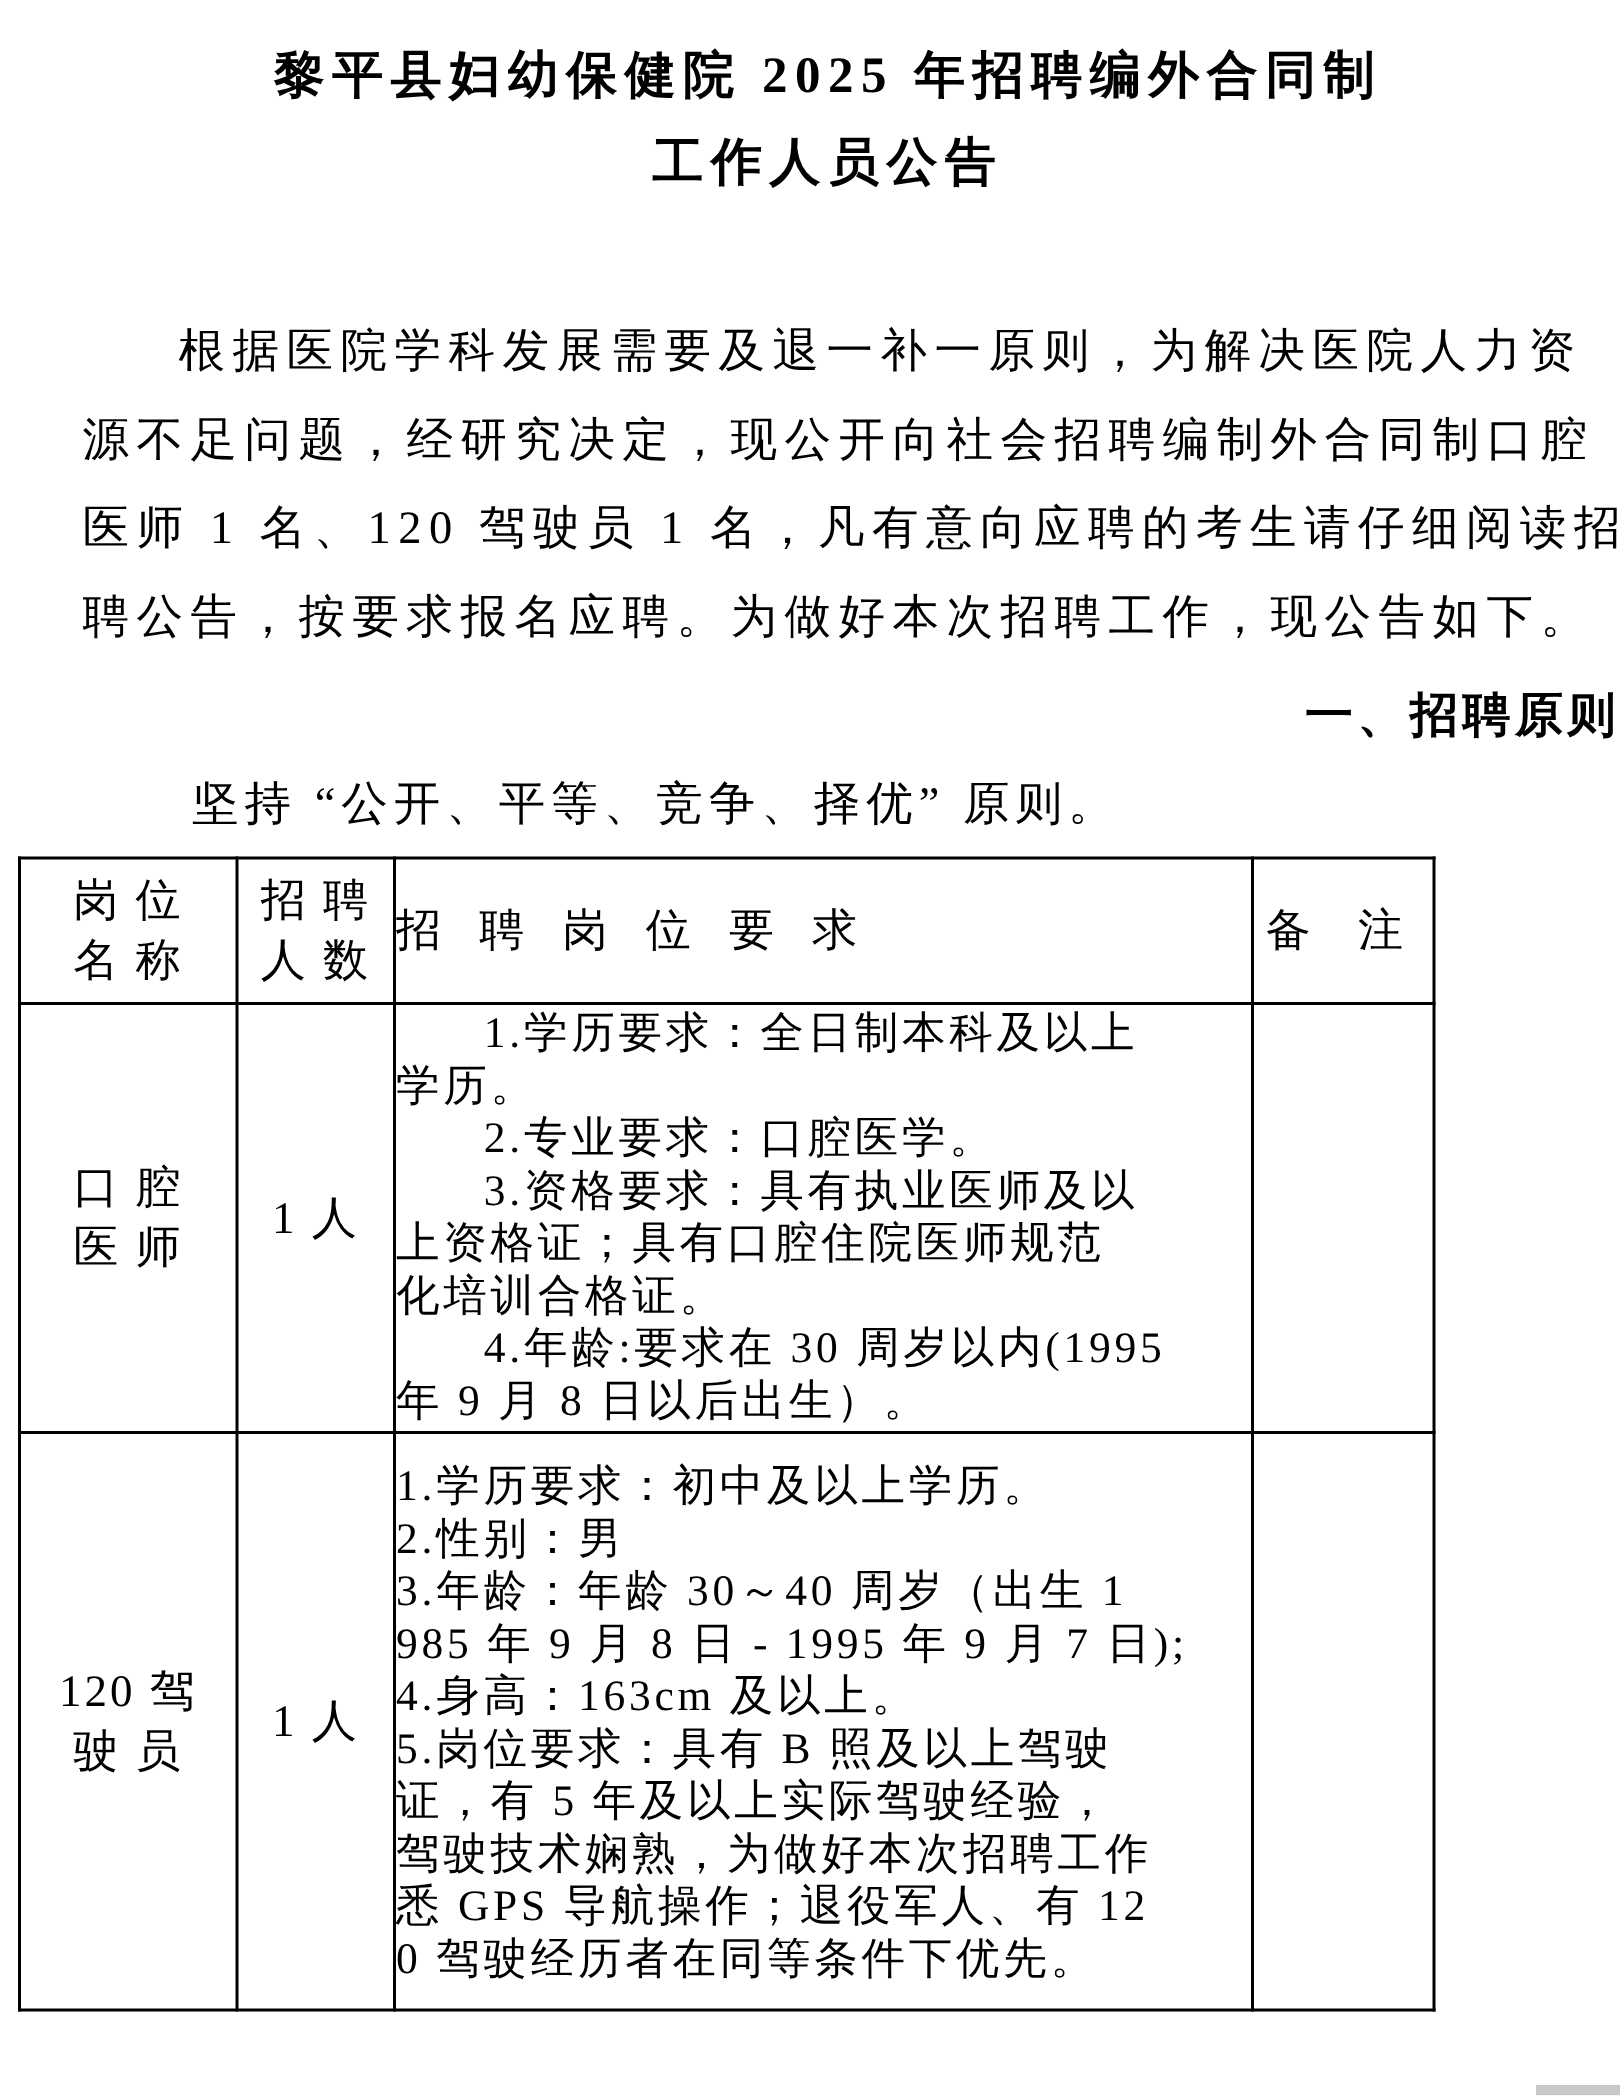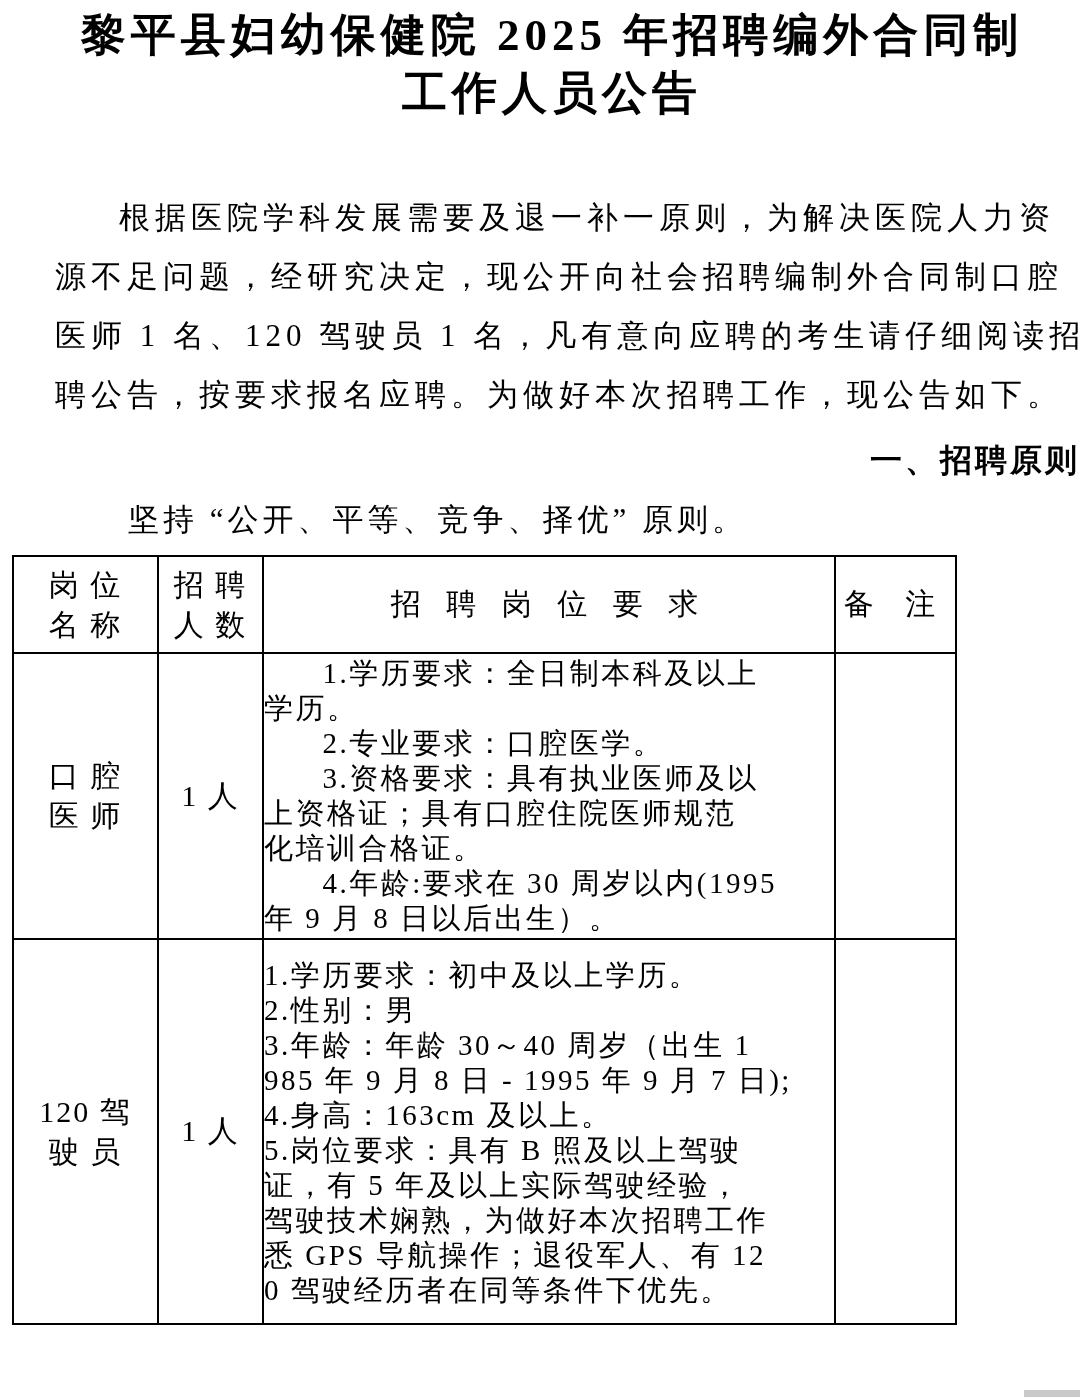--- a/index.html
+++ b/index.html
@@ -5,24 +5,24 @@
   html,body{margin:0;padding:0;background:#ffffff;}
   .page{
     position:relative;
     width:1080px;height:1397px;
     background:#ffffff;
     color:#000000;
     overflow:hidden;
     font-family:"Liberation Serif","DejaVu Serif",serif;
   }
   .title{
-    padding-top:6px;
+    padding-top:22px;
     text-align:center;
     font-weight:bold;
-    font-size:45px;
+    font-size:34px;
     letter-spacing:5px;
     margin-left:24px;
   }
   .title-line{line-height:58px;}
   .intro{
     margin:66px 56px 0 55px;
     font-size:31px;
     letter-spacing:5px;
   }
   .intro-line{line-height:59px; white-space:nowrap;}
@@ -59,21 +59,21 @@
   tr.hdr{height:97px;}
   tr.row1{height:286px;}
   tr.row2{height:385px;}
   .pos, .cnt{
     text-align:center;
     font-size:30px;
     letter-spacing:2px;
   }
   .pos div{line-height:40px;}
   .reqh{
-    text-align:center;
+    text-align:left;
     font-size:30px;
     letter-spacing:9px;
   }
   .remh{
     text-align:center;
     font-size:30px;
     letter-spacing:12px;
     border-radius:24px;
   }
   .req{

